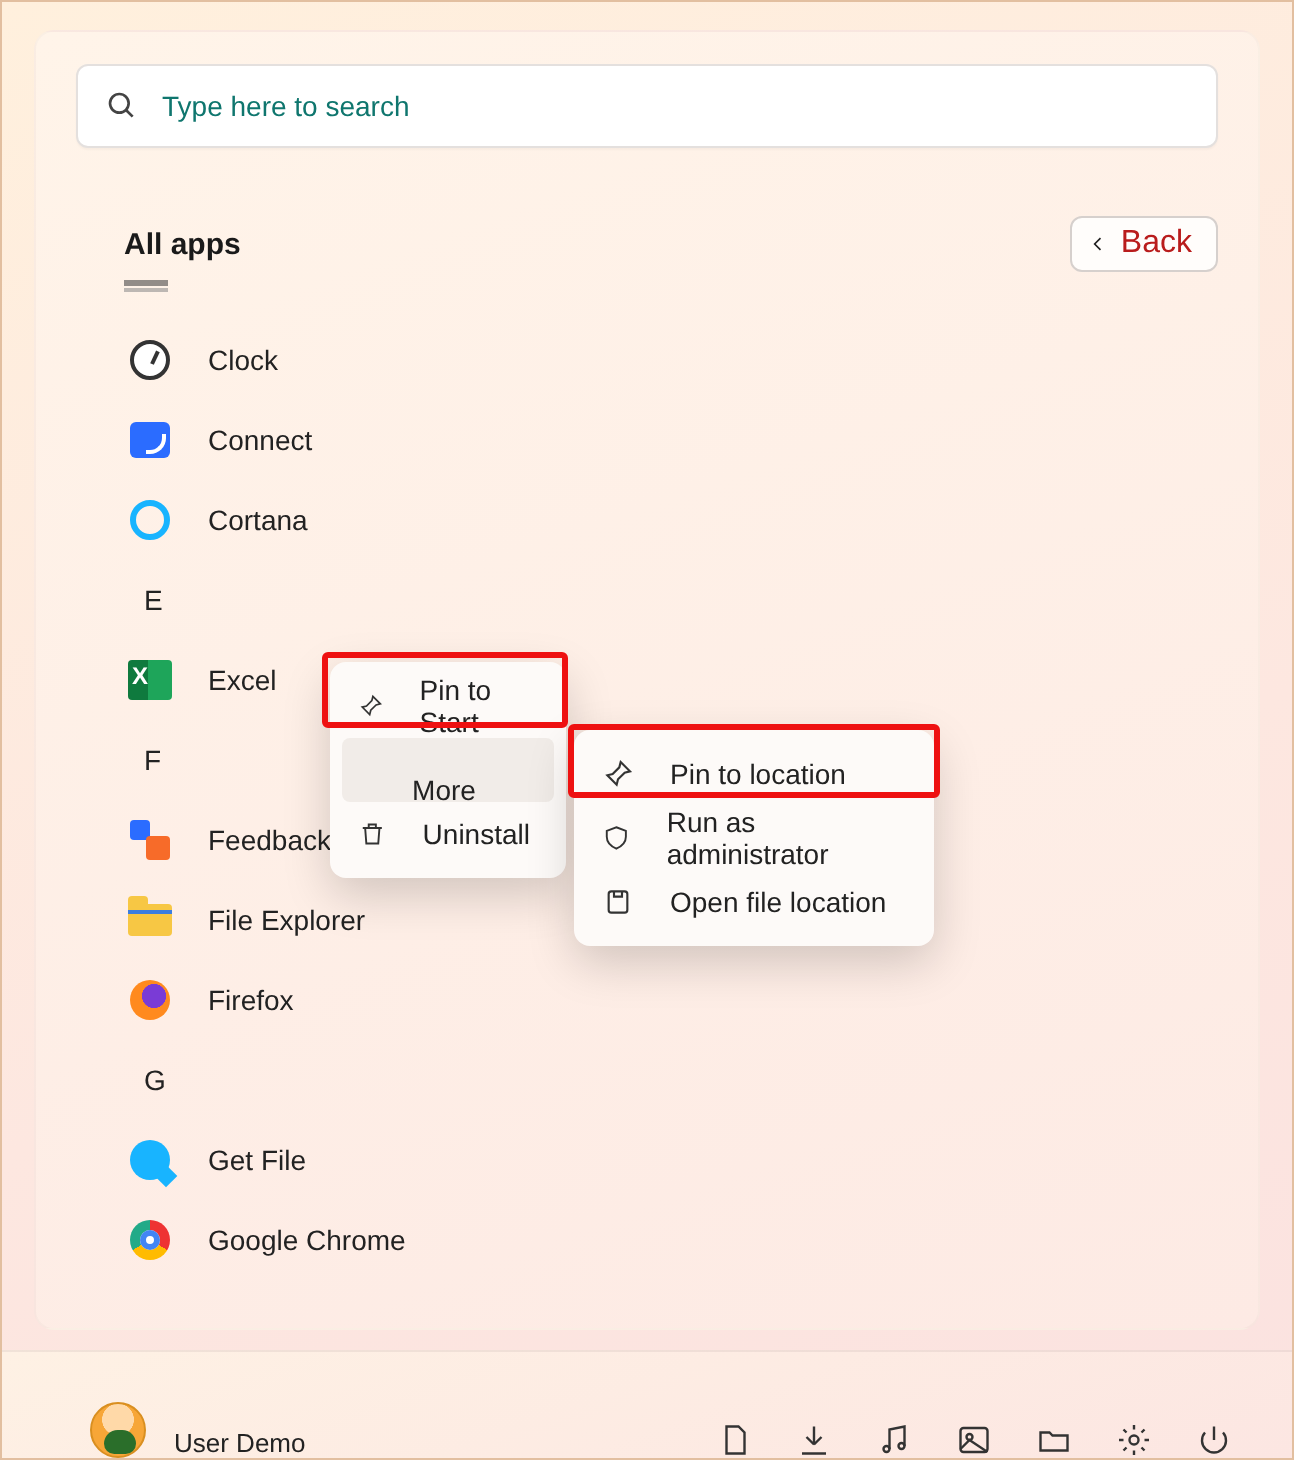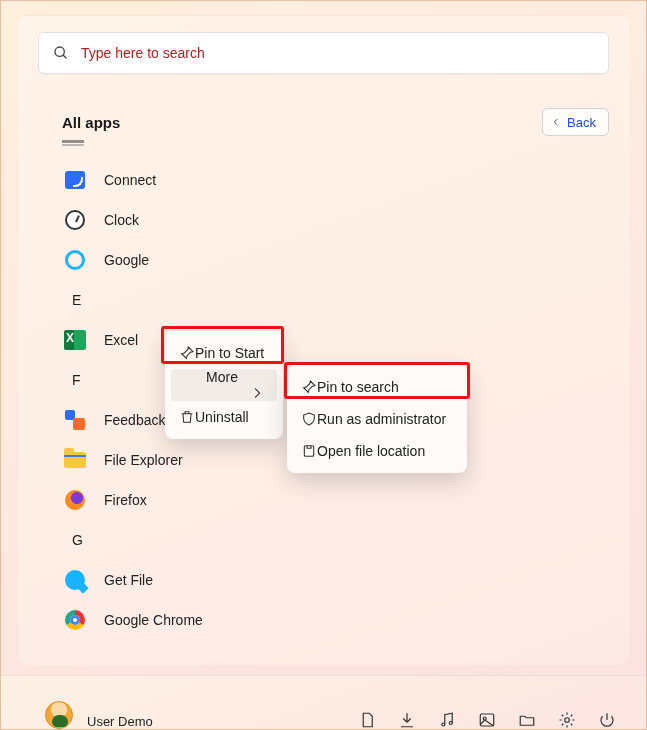--- a/index.html
+++ b/index.html
@@ -24,30 +24,30 @@
     height:42px;
     background:#fff;
     border-radius:6px;
     border:1px solid #e4e0de;
     display:flex; align-items:center;
     padding:0 14px;
     color:#555;
     box-shadow:0 1px 1px rgba(0,0,0,0.03);
   }
   .search svg { width:16px; height:16px; stroke:#444; fill:none; stroke-width:2; margin-right:12px;}
-  .search span { color:#b91c1c; font-size:14px; }
+  .search span { color:#0f766e; font-size:14px; }
   .header {
     display:flex; align-items:center; justify-content:space-between;
     margin:34px 20px 0 44px;
   }
   .header h2 { font-size:15px; font-weight:600; margin:0; color:#1a1a1a;}
   .back {
     height:28px; padding:0 12px 0 8px; border-radius:6px;
     background:#fffdfb; border:1px solid #d6d0cd;
-    display:flex; align-items:center; gap:6px; font-size:13px; color:#1d4ed8;
+    display:flex; align-items:center; gap:6px; font-size:16px; color:#b91c1c;
     cursor:pointer;
   }
   .back svg { width:10px; height:10px; stroke:#222; fill:none; stroke-width:2;}
   .scrollhint { width:22px; height:6px; margin:4px 0 0 44px;
     background: linear-gradient(#3a3a3a,#3a3a3a) no-repeat; background-size:100% 3px;
     border-bottom:2px solid #888; opacity:.55;}
   .apps { margin:14px 0 0 46px; }
   .app-row {
     display:flex; align-items:center; height:40px; gap:18px;
     font-size:14px; color:#222; cursor:pointer;
@@ -55,21 +55,21 @@
   .app-icon { width:22px; height:22px; display:flex; align-items:center; justify-content:center;}
   .section-row { height:40px; display:flex; align-items:center; padding-left:8px;
     font-size:14px; font-weight:400; color:#222;}
   
   .ctx {
     position:absolute; background:#fdfaf8; border-radius:8px;
     box-shadow:0 8px 24px rgba(0,0,0,0.18);
     padding:6px; font-size:14px; color:#222;
   }
   .ctx-item {
-    display:flex; align-items:center; gap:0;
+    display:flex; align-items:center; gap:18px;
     height:32px; padding:0 12px 0 8px; border-radius:4px; cursor:pointer;
   }
   .ctx-item.hover { background:#f1ece8;flex-direction:column;}
   .ctx-item svg { width:16px; height:16px; stroke:#333; fill:none; stroke-width:1.6;}
   .ctx-item .chev { margin-left:auto;}
   .redbox { position:absolute; border:3px solid #e11; border-radius:3px; pointer-events:none;}
   
   .footer {
     position:absolute; left:0; right:0; bottom:0; height:54px;
     display:flex; align-items:flex-end; padding:0 30px 0 44px;
@@ -128,37 +128,37 @@
         </svg>
       <span>Back</span>
     </div>
   </div>
   <div class="scrollhint"></div>
 
   <div class="apps">
 
     <div class="app-row">
       <span class="app-icon">
+          <span class="ic-clock"></span>
+        </span>
+      <span>Clock</span>
+    </div>
+
+    <div class="app-row">
+      <span class="app-icon">
           <span class="ic-connect"></span>
         </span>
       <span>Connect</span>
     </div>
 
     <div class="app-row">
       <span class="app-icon">
-          <span class="ic-clock"></span>
-        </span>
-      <span>Clock</span>
-    </div>
-
-    <div class="app-row">
-      <span class="app-icon">
           <span class="ic-cortana"></span>
         </span>
-      <span>Google</span>
+      <span>Cortana</span>
     </div>
 
     <div class="section-row">
       <span>E</span>
     </div>
 
     <div class="app-row">
       <span class="app-icon">
           <span class="ic-excel"></span>
         </span>
@@ -232,21 +232,21 @@
       </svg>
     <span>Uninstall</span>
   </div>
 </div>
 
 <div class="ctx" style="left:286px; top:364px; width:180px;">
   <div class="ctx-item">
     <svg viewBox="0 0 24 24">
         <path d="M14 3l7 7-4 1-5 5-1 4-7-7 4-1 5-5z"></path>
       </svg>
-    <span>Pin to search</span>
+    <span>Pin to location</span>
   </div>
   <div class="ctx-item">
     <svg viewBox="0 0 24 24">
         <path d="M12 3l8 3v5c0 5-3.5 8-8 10-4.5-2-8-5-8-10V6z"></path>
       </svg>
     <span>Run as administrator</span>
   </div>
   <div class="ctx-item">
     <svg viewBox="0 0 24 24">
         <rect x="5" y="4" width="14" height="16" rx="2"></rect>

